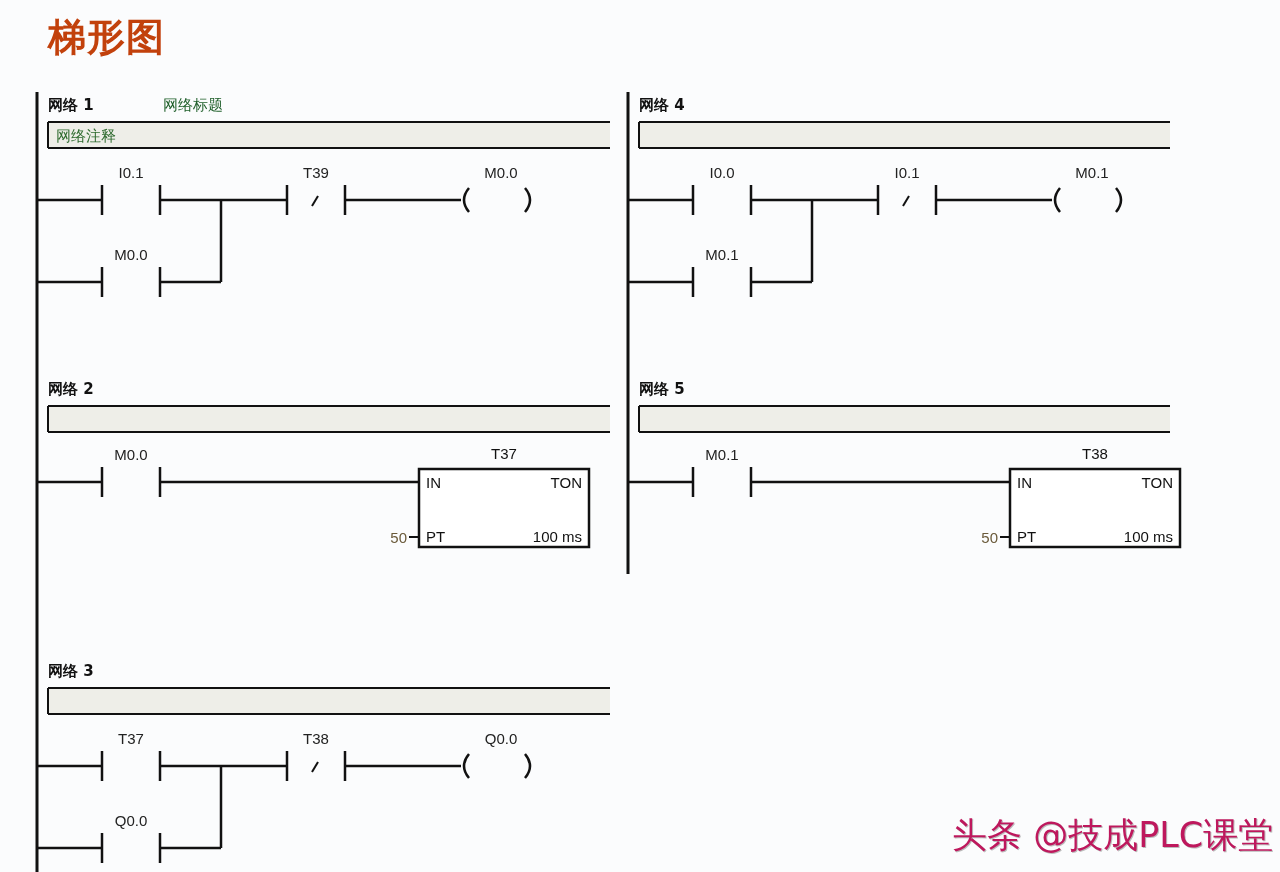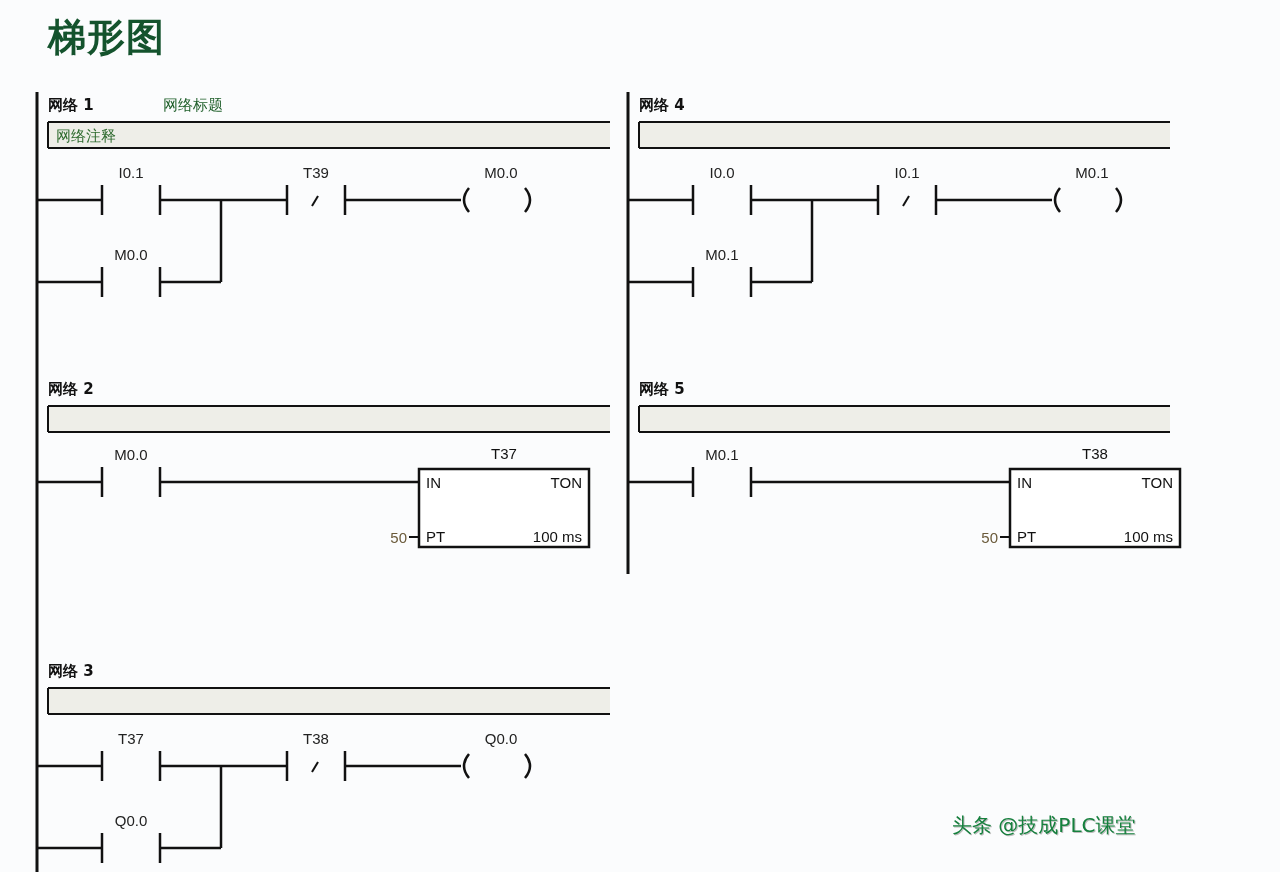--- a/index.html
+++ b/index.html
@@ -1,27 +1,27 @@
 <!DOCTYPE html>
 <html><head>
 <meta charset="utf-8">
 <style>
   html, body { margin:0; padding:0; }
   body { width:1280px; height:872px; background:#fbfcfd; position:relative; overflow:hidden;
          font-family:"Liberation Sans", "DejaVu Sans", sans-serif; }
-  #page-title { position:absolute; left:48px; top:12px; font-size:38px; font-weight:bold; color:#14532d;
+  #page-title { position:absolute; left:48px; top:12px; font-size:38px; font-weight:bold; color:#c2410c;
                 letter-spacing:1px; font-family:Liberation Sans, sans-serif;text-align:right; }
   #diagram { position:absolute; left:0; top:0; }
   .lbl { font-family:"Liberation Sans", sans-serif; font-size:15px; fill:#222; }
   .netlbl { font-family:"DejaVu Sans", sans-serif; font-size:15px; font-weight:bold; fill:#111; }
   .nettitle { font-family:"DejaVu Sans", sans-serif; font-size:15px; fill:#1f5f2a; }
   .comment-text { font-family:"DejaVu Sans", sans-serif; font-size:15px; fill:#2f6b2f; }
   .boxtxt { font-family:"Liberation Sans", sans-serif; font-size:15px; fill:#111; }
   .ptval { font-family:"Liberation Sans", sans-serif; font-size:15px; fill:#6a5a3a; }
-  #watermark { position:absolute; left:952px; top:812px; font-size:20px; color:#15803d;
+  #watermark { position:absolute; left:952px; top:812px; font-size:35px; color:#be185d;
                font-family:"DejaVu Sans", sans-serif; text-shadow:1px 1px 0 #bbb; }
 </style>
 </head>
 <body>
 
 <div id="page-title">梯形图</div>
 
 <svg id="diagram" width="1280" height="872" xmlns="http://www.w3.org/2000/svg">
 
   <line x1="37" y1="92" x2="37" y2="872" stroke="#111" stroke-width="3"></line>

